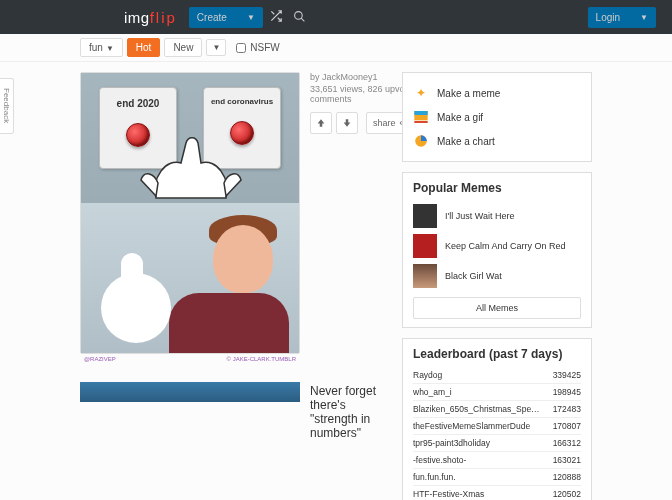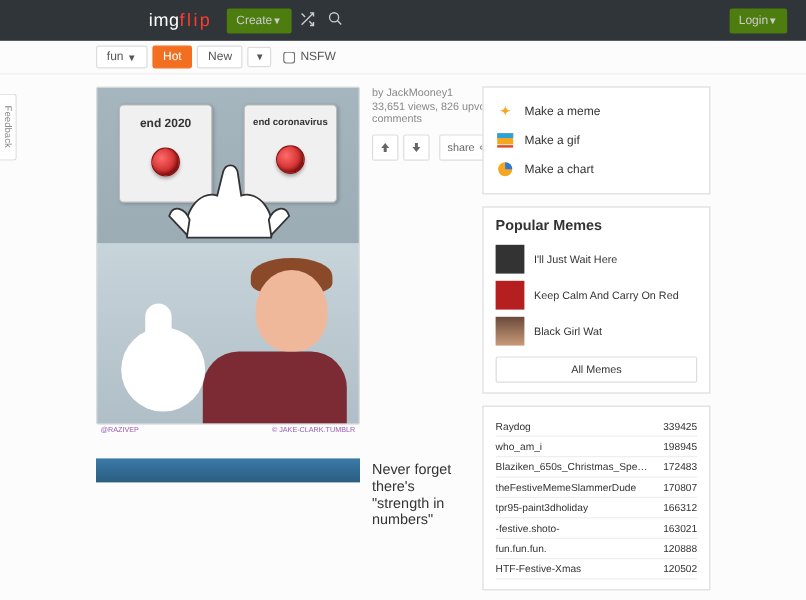--- a/index.html
+++ b/index.html
@@ -9,21 +9,21 @@
     --light:#f5f5f5;
     --border:#ddd;
   }
   *{box-sizing:border-box;margin:0;padding:0;font-family:-apple-system,BlinkMacSystemFont,"Segoe UI",Arial,sans-serif;}
   body{width:672px;height:500px;overflow:hidden;background:#fcfcfc;position:relative;font-size:11px;color:#333;}
 
   
   .header{height:34px;background:var(--dark);display:flex;align-items:center;padding:0 10px 0 80px;}
   .logo{color:#fff;font-size:15px;font-weight:300;letter-spacing:.5px;margin-right:12px;margin-left:44px;}
   .logo .flip{color:#ff3b2f;letter-spacing:2px;}
-  .hbtn{color:#ccc;background:#4d7c0f;border:none;padding:5px 8px;font-size:10px;margin-right:6px;border-radius:2px;display:flex;align-items:center;gap:0;cursor:pointer;}
+  .hbtn{color:#ccc;background:#0369a1;border:none;padding:5px 8px;font-size:10px;margin-right:6px;border-radius:2px;display:flex;align-items:center;gap:20px;cursor:pointer;}
   .hicon{color:#ccc;margin-right:10px;cursor:pointer;}
   .spacer{flex:1;}
 
   
   .filterbar{height:28px;display:flex;align-items:center;padding:0 80px;gap:4px;border-bottom:1px solid #eee;}
   .fbtn{border:1px solid var(--border);background:#fff;padding:3px 8px;font-size:10px;border-radius:2px;display:flex;align-items:flex-end;gap:3px;cursor:pointer;color:#555;}
   .fbtn.hot{background:var(--orange);border-color:var(--orange);color:#fff;}
   .nsfw{display:flex;align-items:center;gap:4px;font-size:10px;color:#555;margin-left:6px;}
   .nsfw input{width:10px;height:10px;}
 
@@ -244,20 +244,24 @@
         <span>Keep Calm And Carry On Red</span>
       </div>
       <div class="pm-row">
         <div class="pm-thumb girl"></div>
         <span>Black Girl Wat</span>
       </div>
       <div class="allmemes">All Memes</div>
     </div>
 
     <div class="box">
+      <h3>
+        <span>Leaderboard</span>
+        <span class="sub">(past 7 days)</span>
+      </h3>
       <div id="lb">
           <div class="lb-row">
             <span>Raydog</span>
             <span>339425</span>
           </div>
           <div class="lb-row">
             <span>who_am_i</span>
             <span>198945</span>
           </div>
           <div class="lb-row">

